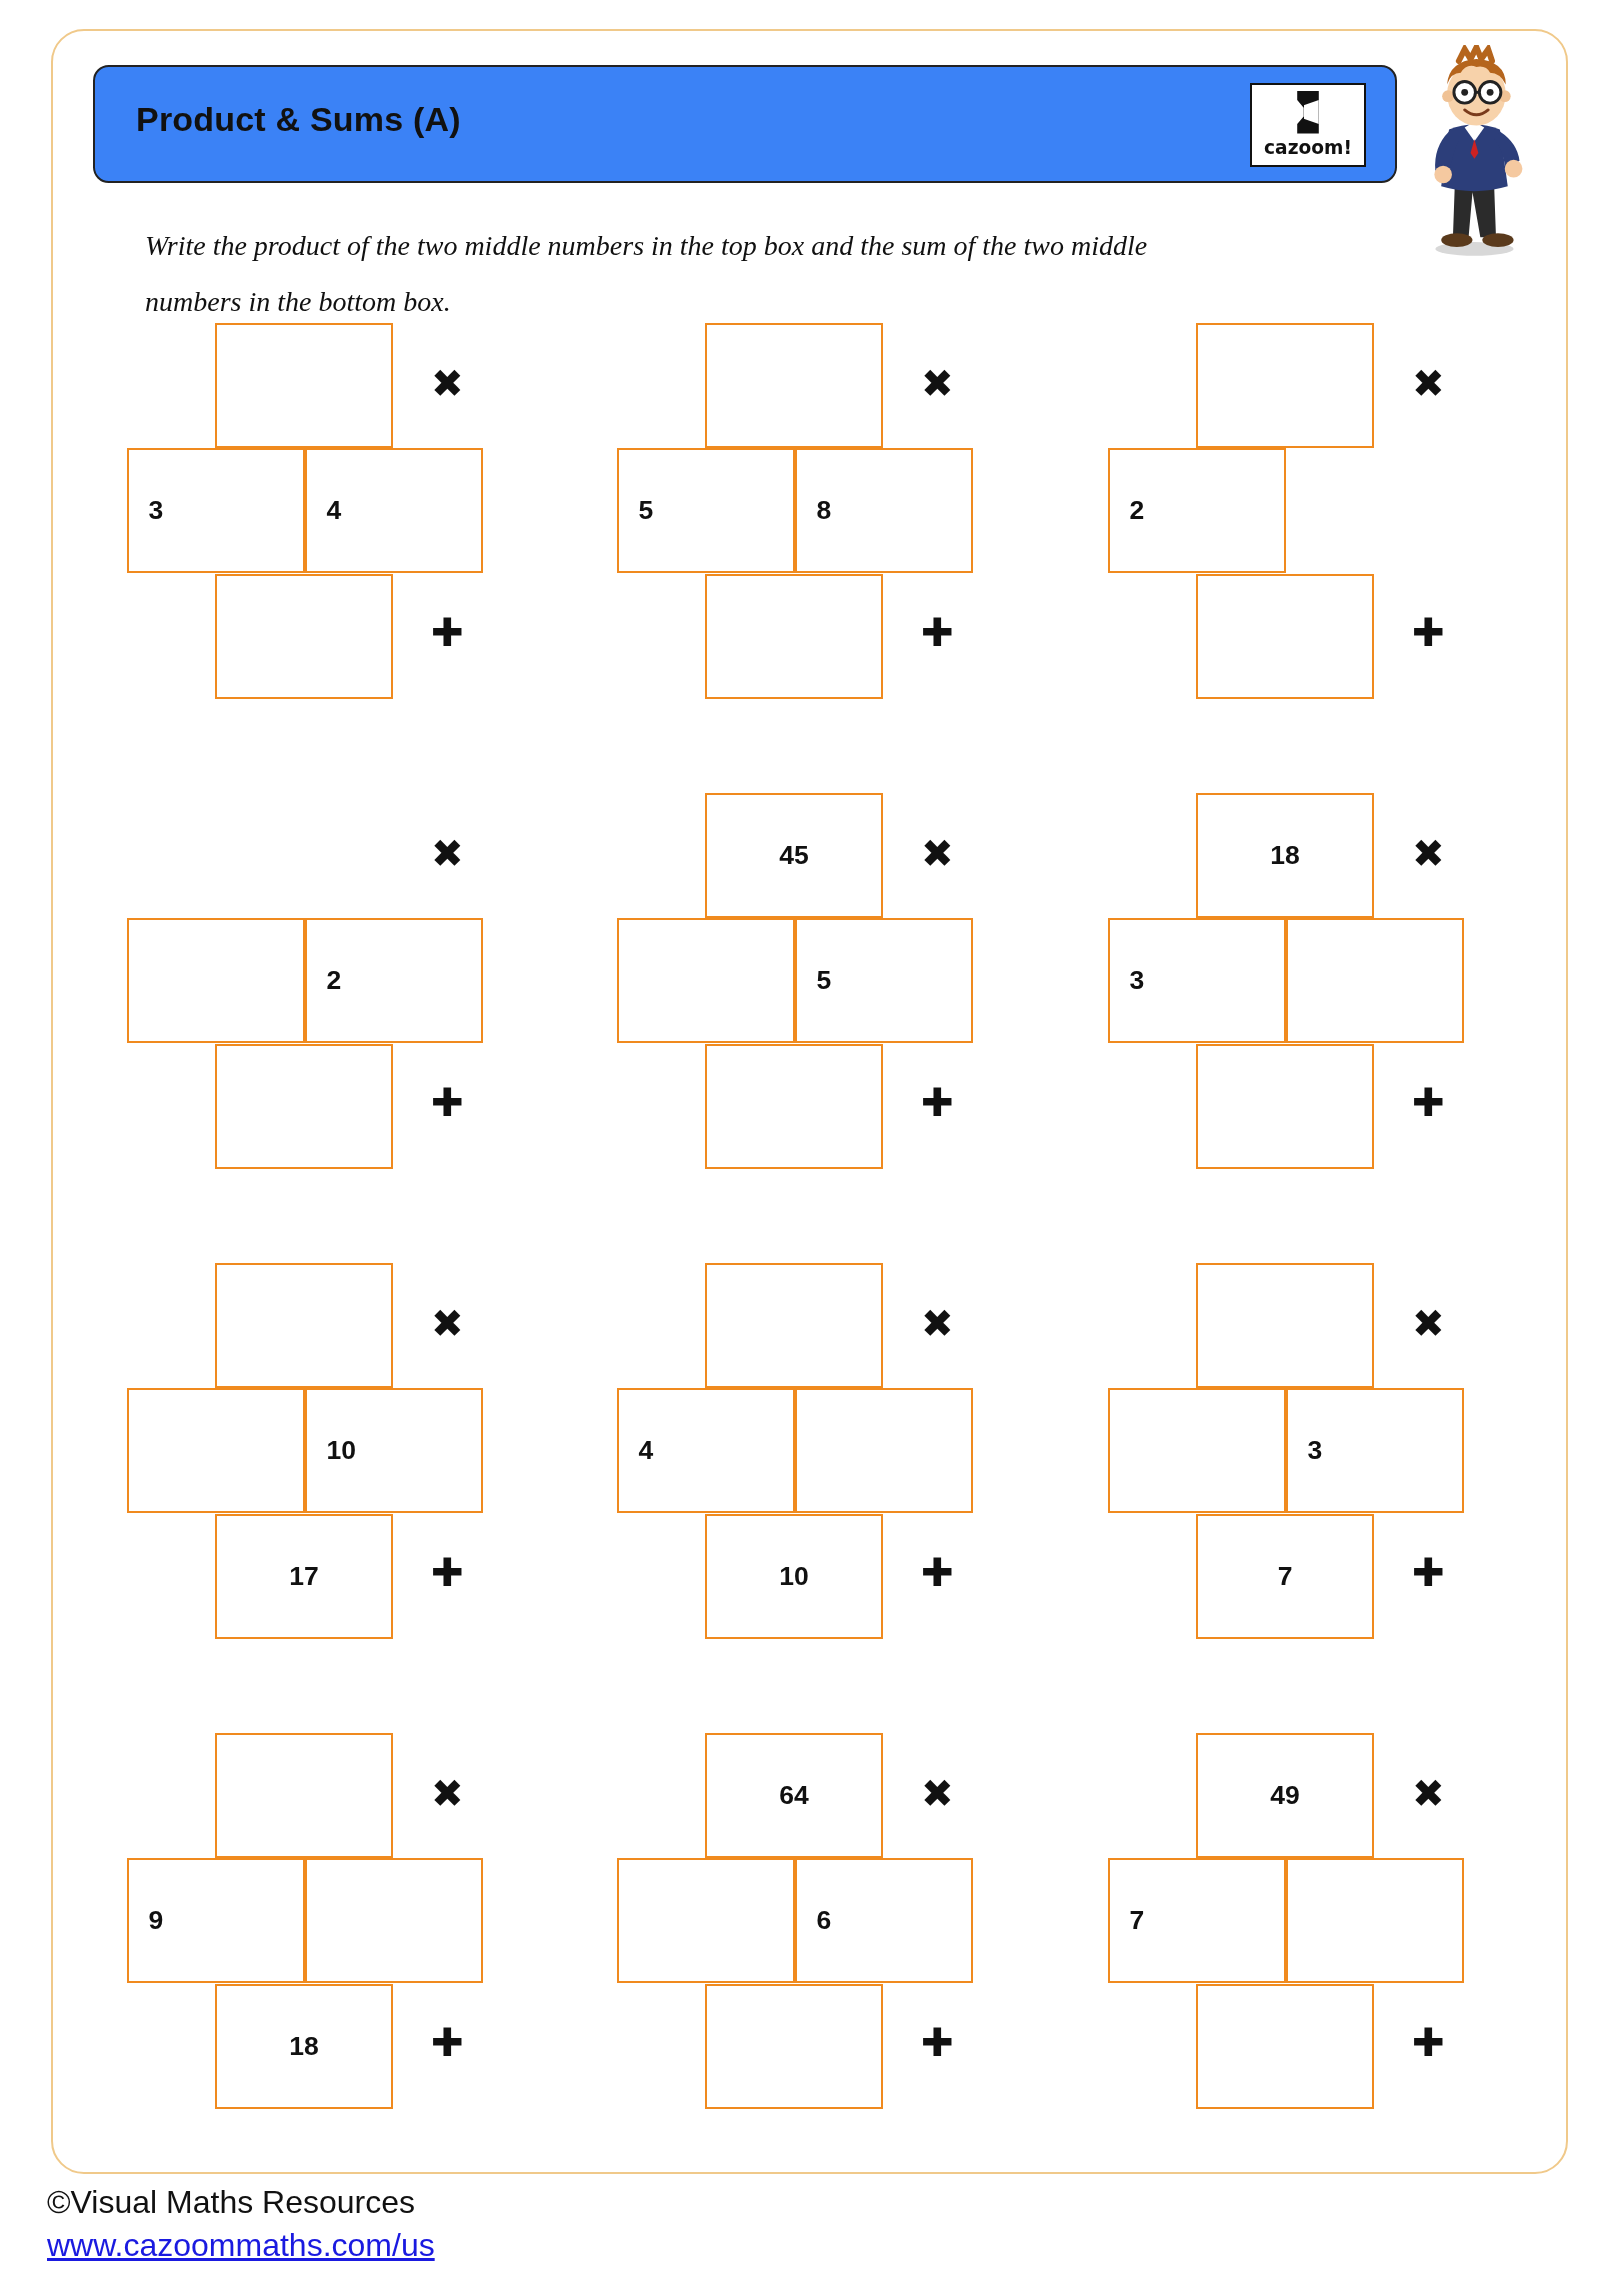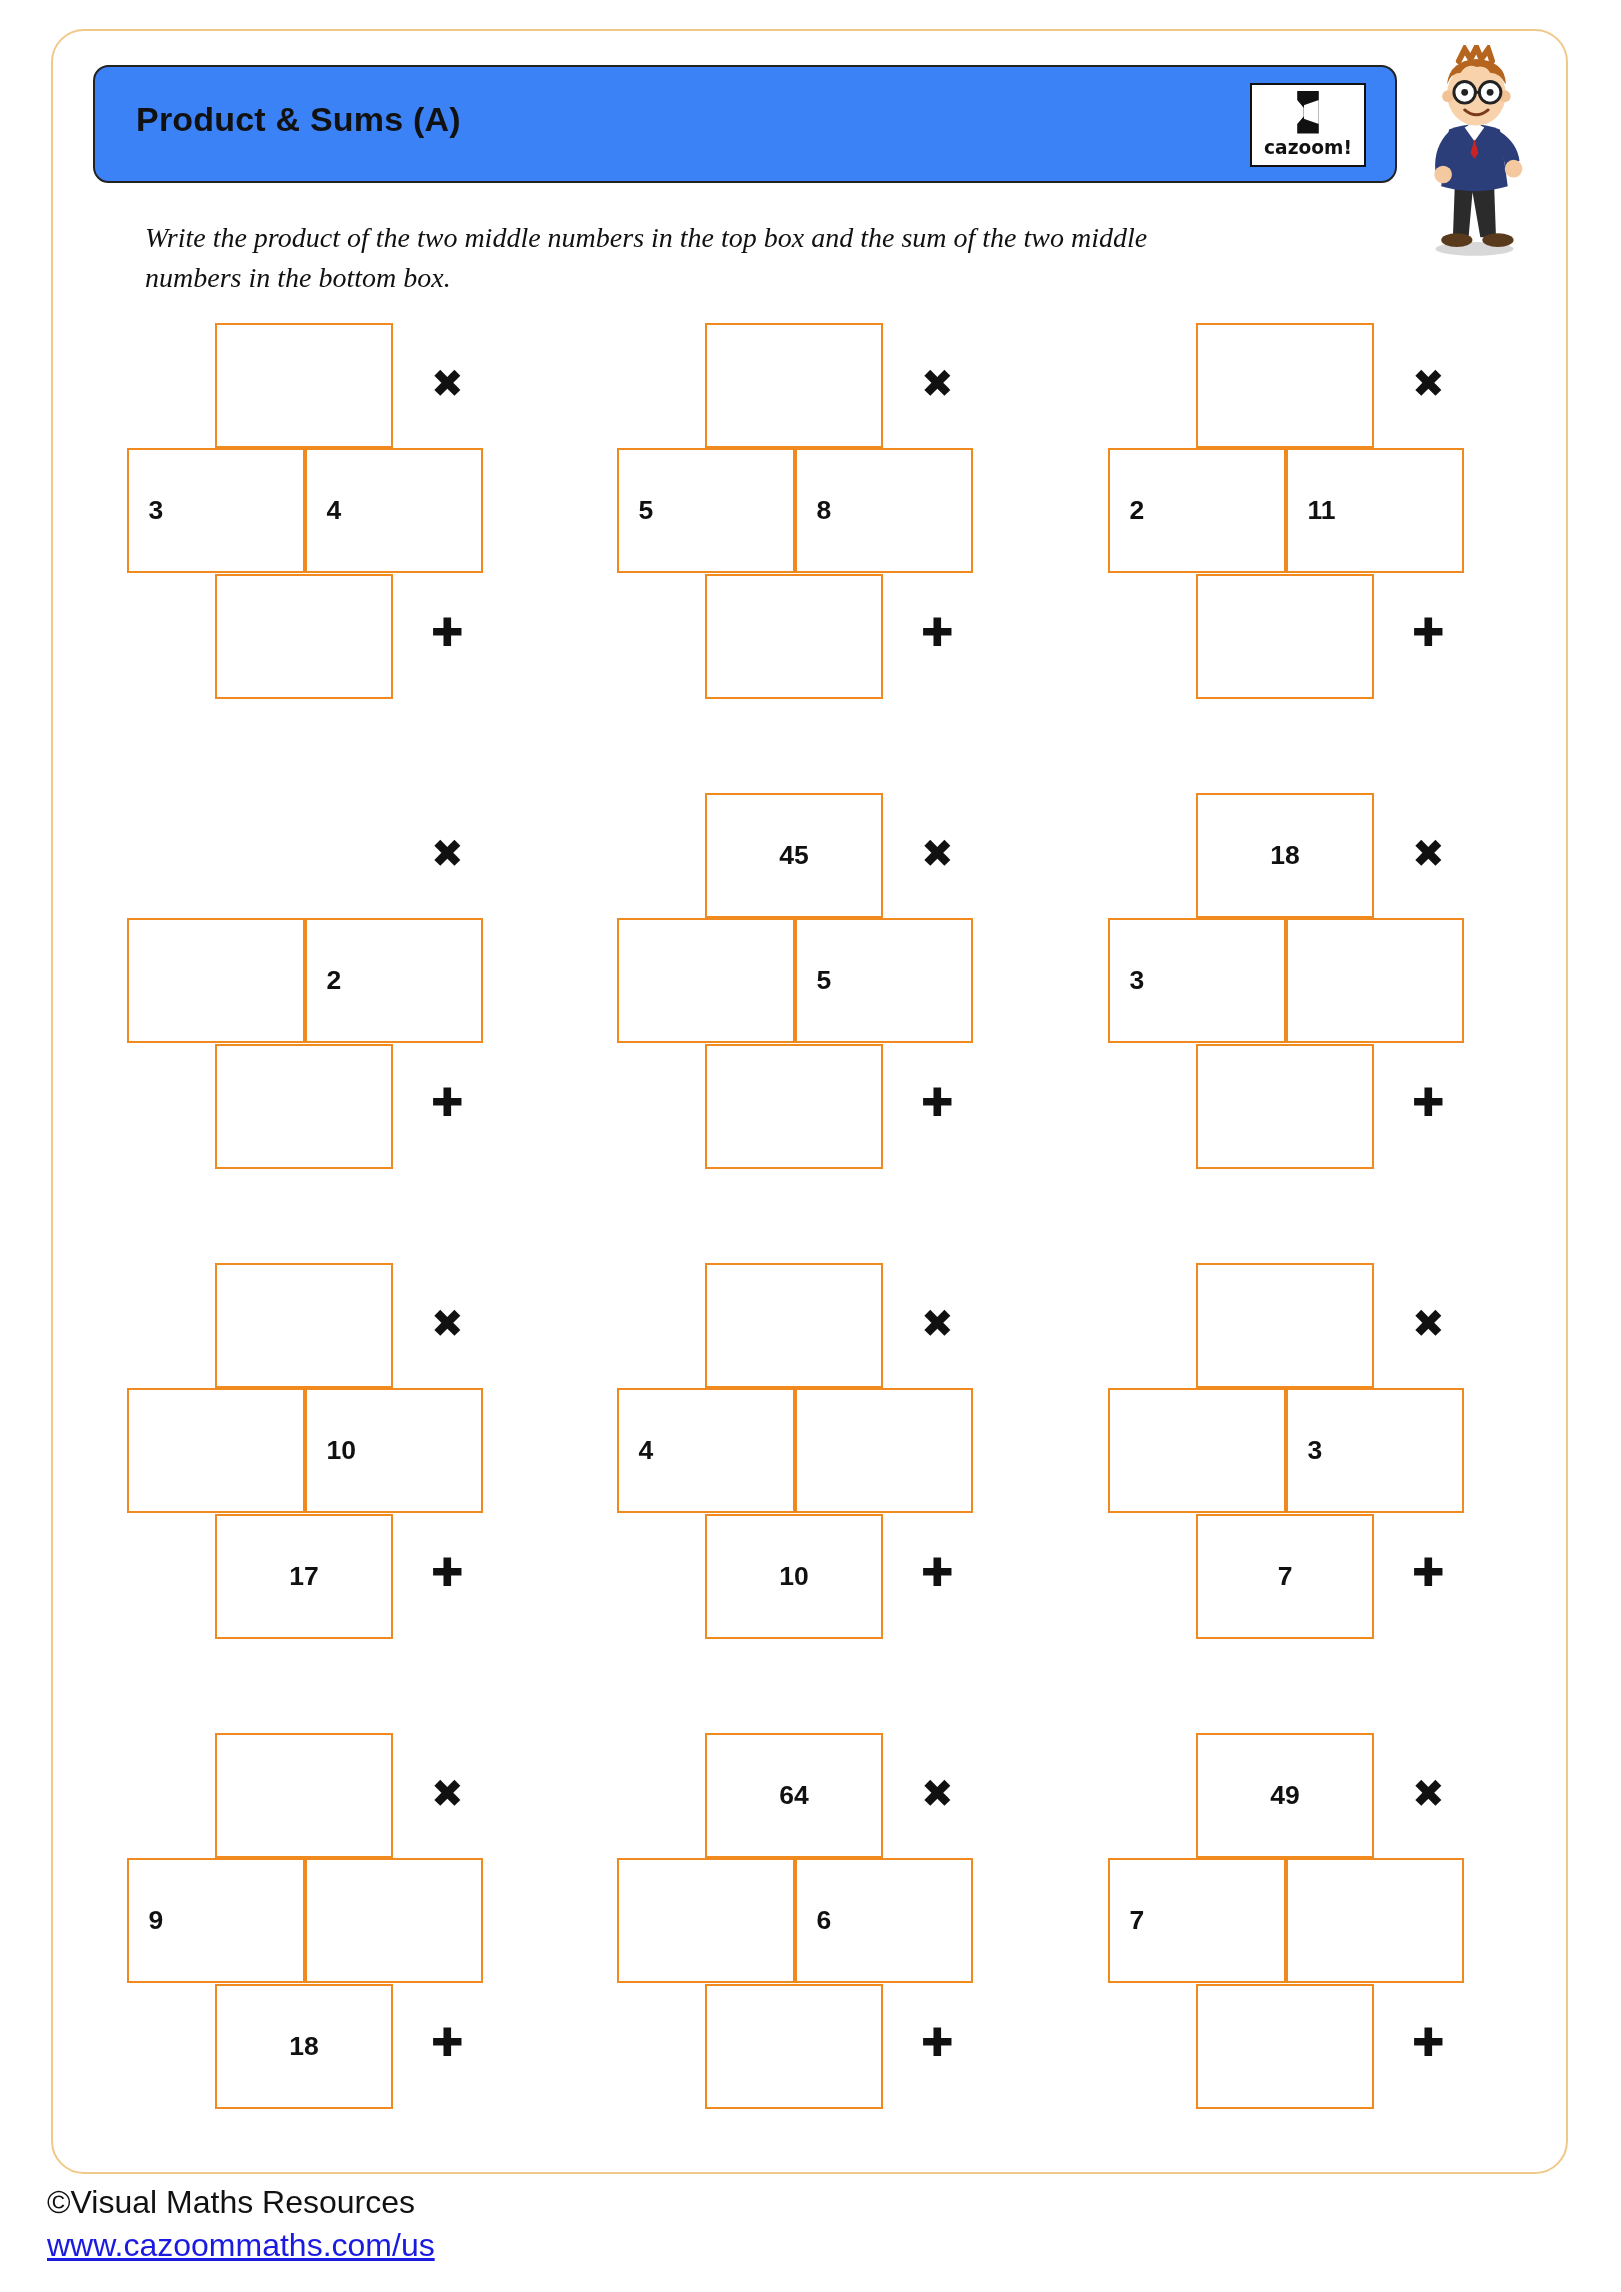--- a/index.html
+++ b/index.html
@@ -105,21 +105,21 @@
   }
 
   .instructions {
     position: absolute;
     left: 145px;
     top: 218px;
     width: 1078px;
     font-family: "Liberation Serif", serif;
     font-style: italic;
     font-size: 28px;
-    line-height: 40px;
+    line-height: 56px;
     color: #111111;
   }
 
   
   .grid {
     position: absolute;
     left: 0;
     top: 323px;
     width: 1621px;
   }
@@ -260,21 +260,20 @@
           <div class="box right">8</div>
           <div class="box bottom center-num"></div>
           <div class="op times">✖</div>
           <div class="op plus">✚</div>
         </div>
       </div>
       <div class="cellwrap" style="left:1108px; top:0;">
         <div class="puzzle">
           <div class="box top center-num"></div>
           <div class="box left">2</div>
-          <div class="box right">11</div>
           <div class="box bottom center-num"></div>
           <div class="op times">✖</div>
           <div class="op plus">✚</div>
         </div>
       </div>
     </div>
 
     <div class="row">
       <div class="cellwrap" style="left:127px; top:0;">
         <div class="puzzle">

